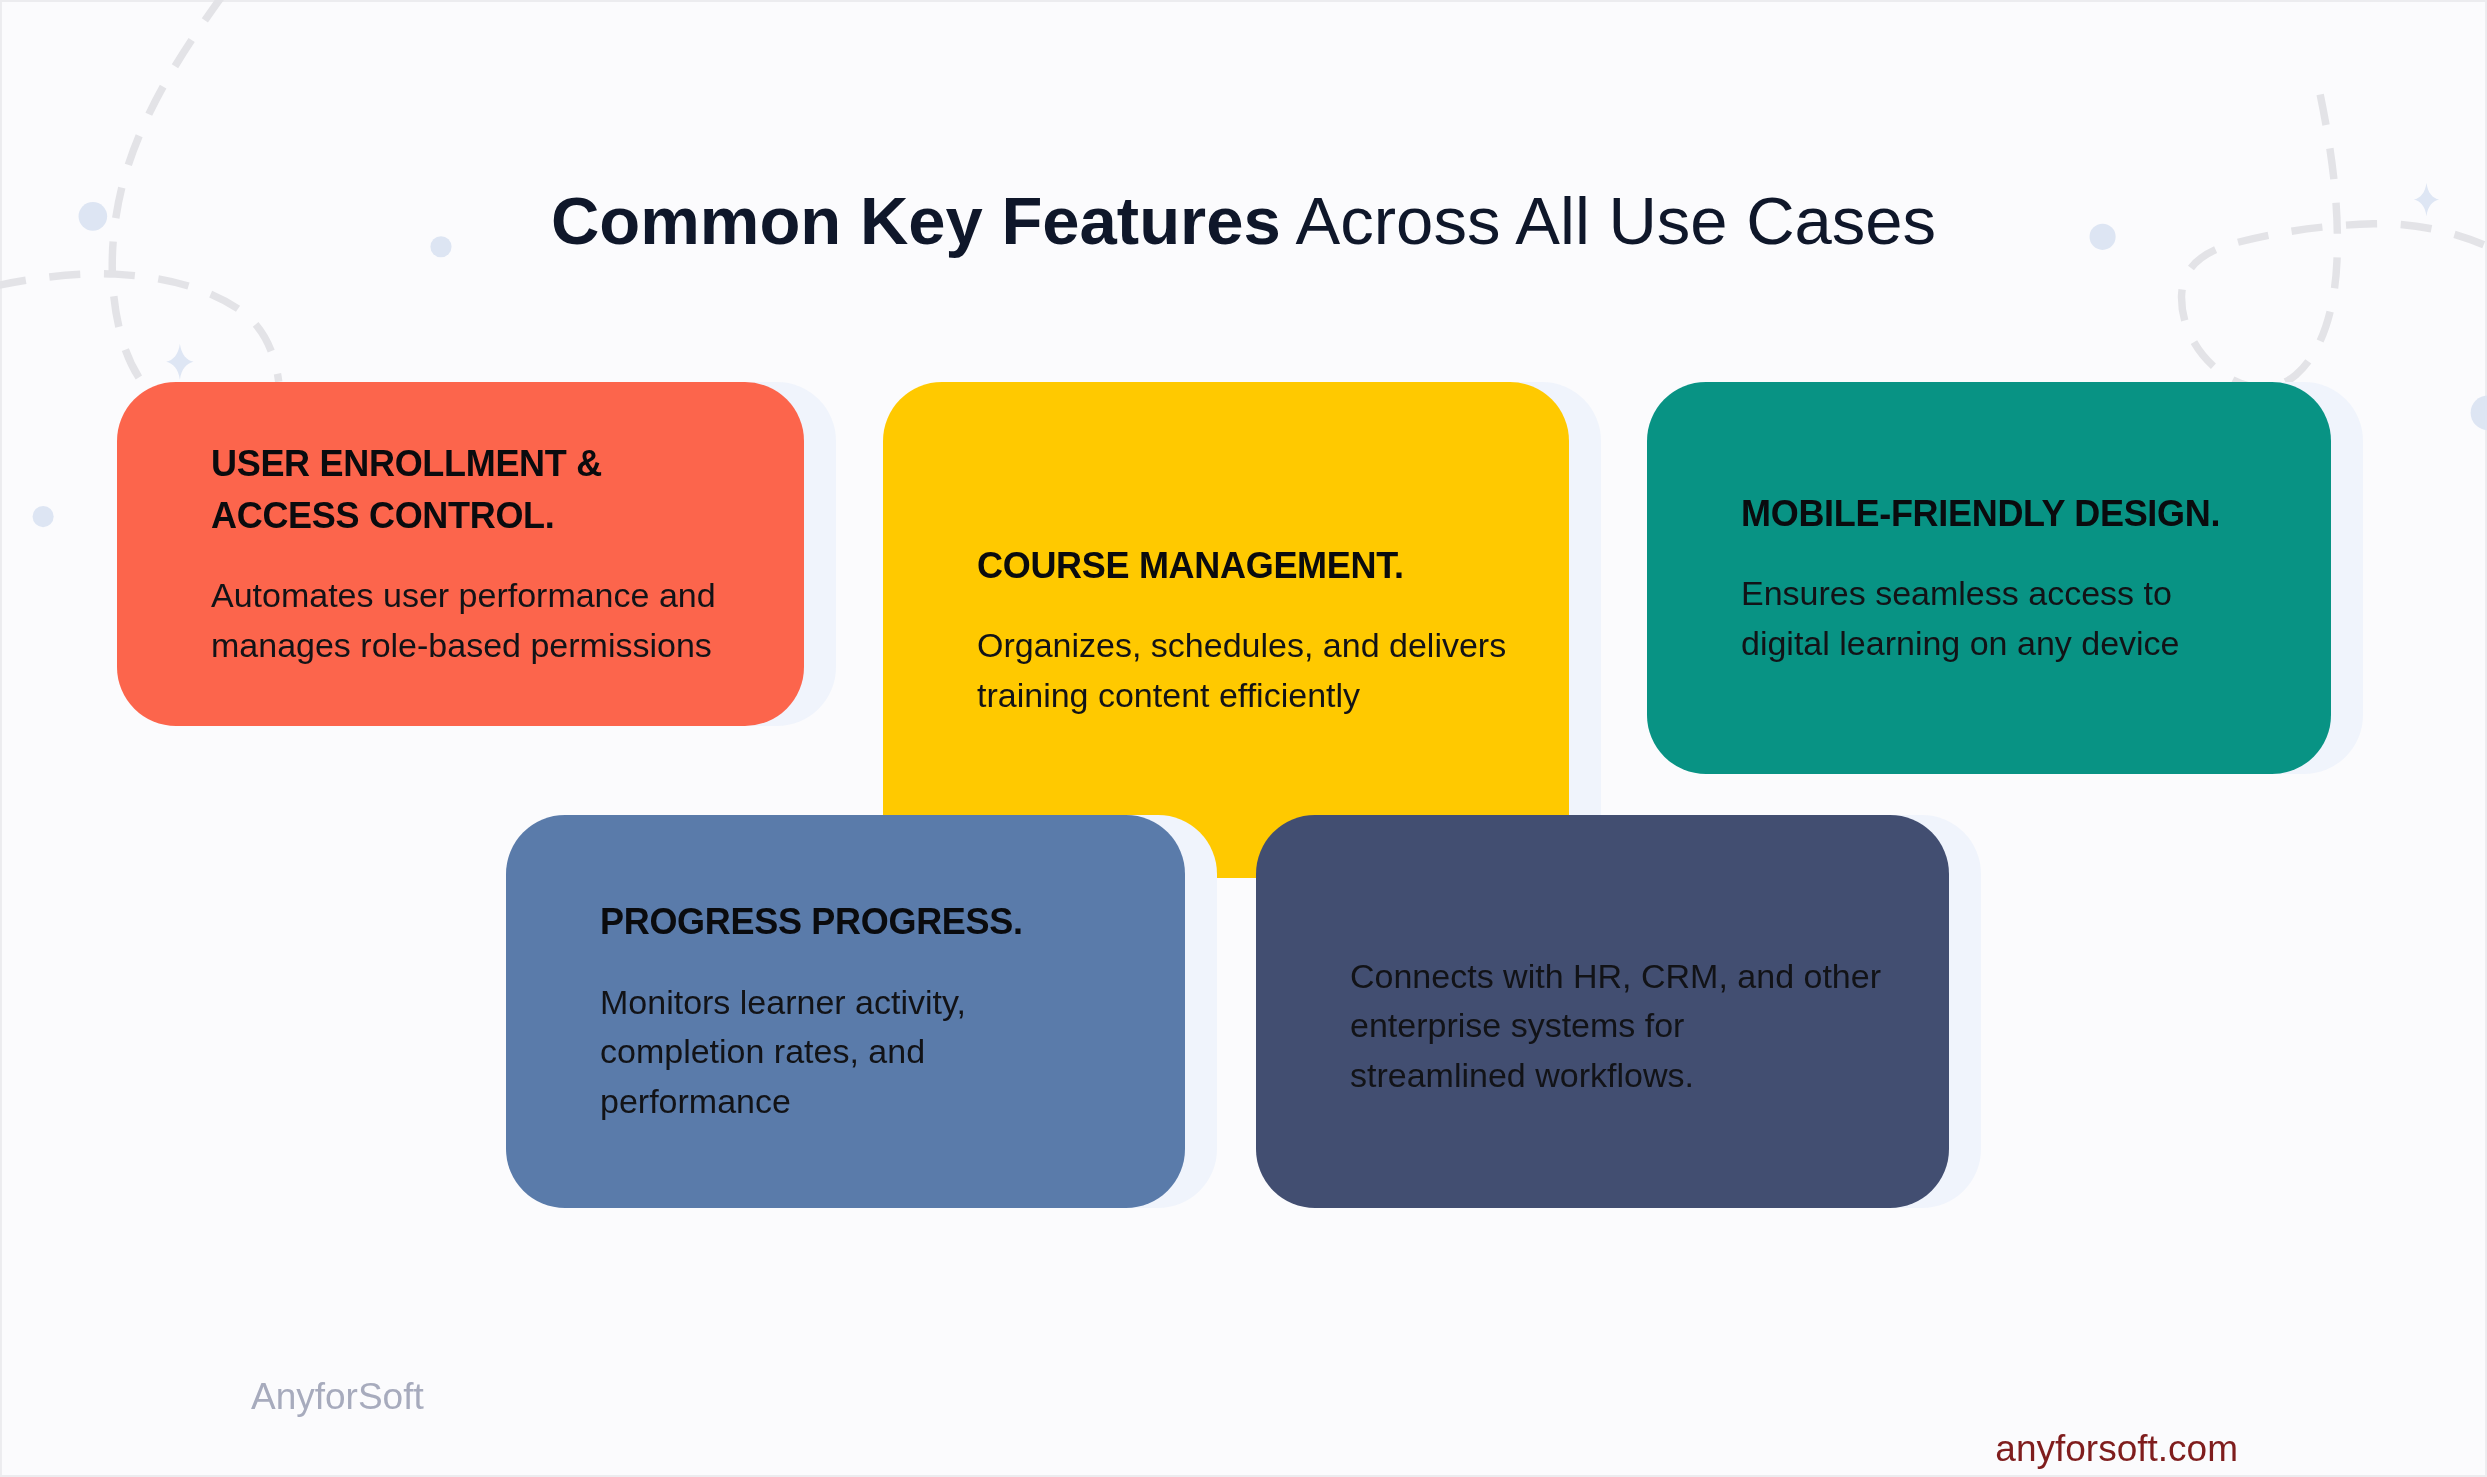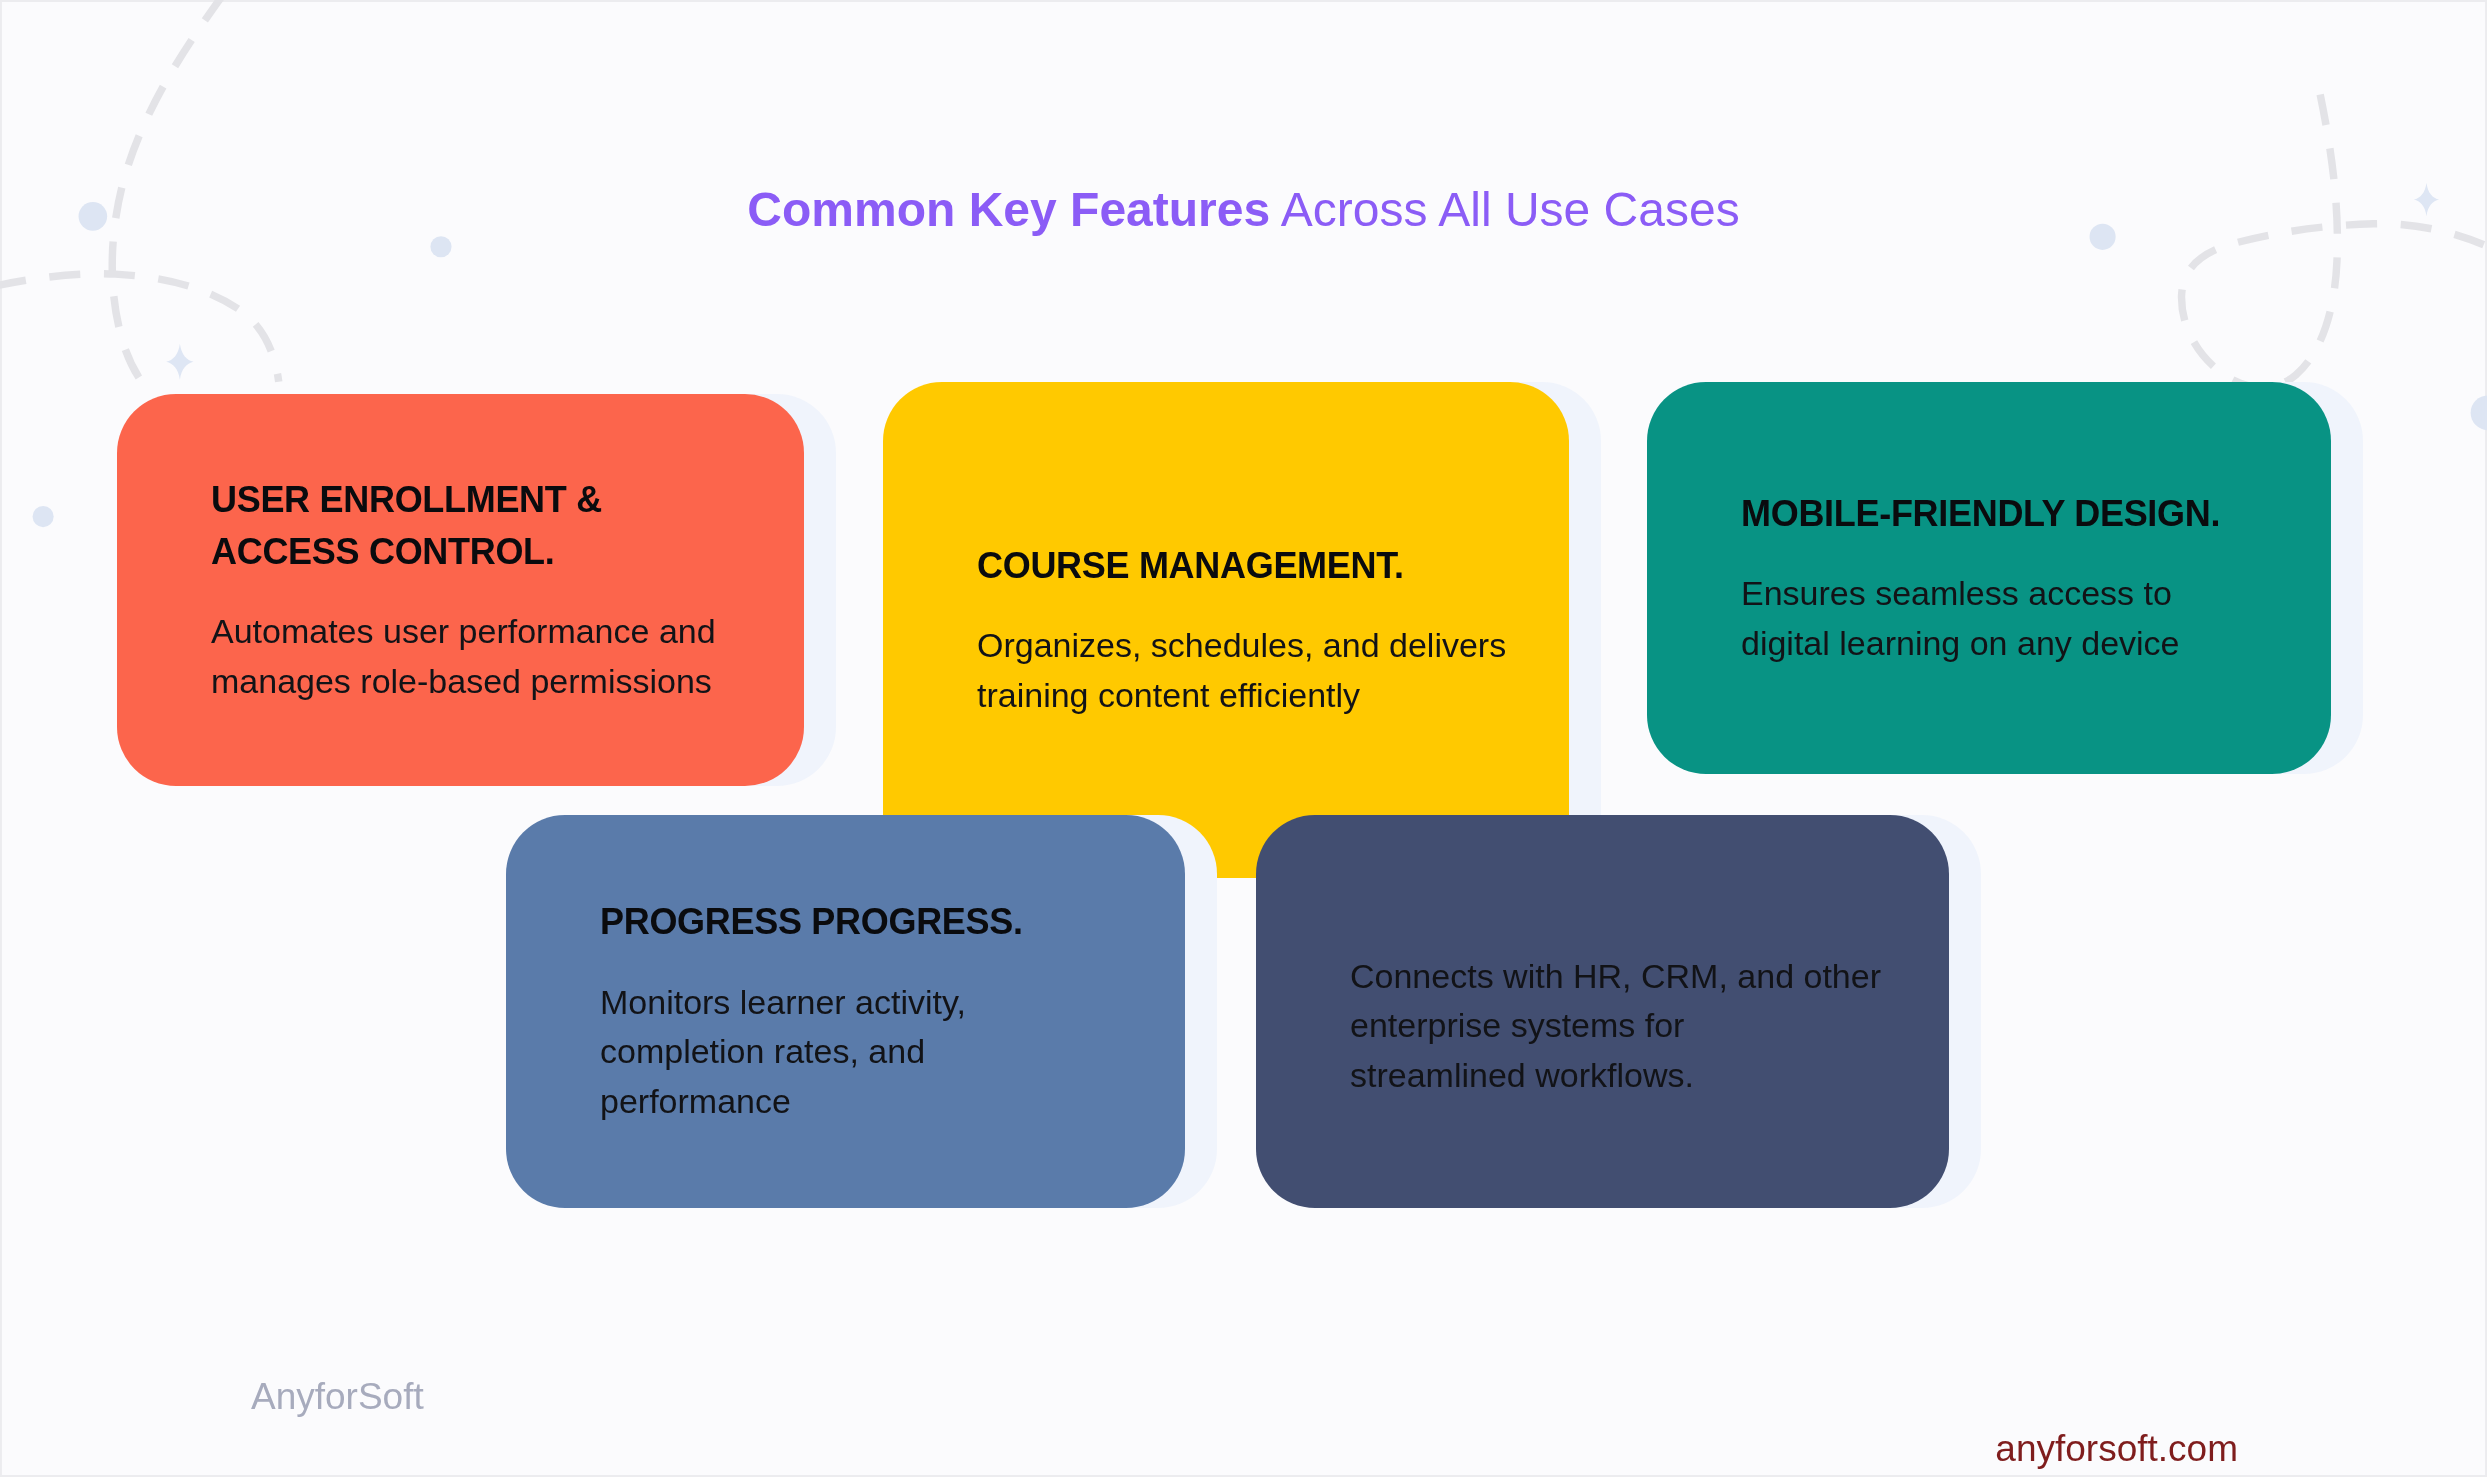--- a/index.html
+++ b/index.html
@@ -9,21 +9,21 @@
     background:#fbfbfd;
     overflow:hidden;
     font-family:"Liberation Sans", sans-serif;
     box-shadow: inset 0 0 0 1.9px #ececef;
   }
   #deco { position:absolute; left:0; top:0; z-index:0; }
 
   .page-title {
     position:absolute; left:0; top:182px; width:100%;
     text-align:center; z-index:2;
-    font-size:48px; color:#8b5cf6; letter-spacing:0;
+    font-size:67px; color:#0f172a; letter-spacing:0;
     white-space:nowrap;
   }
   .page-title .t-bold { font-weight:700; }
   .page-title .t-reg  { font-weight:400; }
 
   .card {
     position:absolute; z-index:1;
     background:#f0f4fc;
     border-radius:59px;
     display:flex; flex-direction:column; justify-content:center;
@@ -39,21 +39,21 @@
     font-size:36px; font-weight:800; line-height:1.45;
     letter-spacing:-0.3px; color:#0a0b0e;
     white-space:pre-line;
   }
   .card-body {
     margin-top:29px;
     font-size:34px; font-weight:400; line-height:1.46;
     color:#121317; white-space:pre-line;
   }
 
-  .card-1 { left:149px;  top:394px;  width:687px; height:392px; }
+  .card-1 { left:149px;  top:382px;  width:687px; height:344px; }
   .card-2 { left:915px; top:382px;  width:686px; height:496px; }
   .card-3 { left:1679px; top:382px;  width:684px; height:392px;justify-content:center; }
   .card-4 { left:538px;  top:815px; width:679px; height:393px; }
   .card-5 { left:1288px; top:815px; width:693px; height:393px; }
 
   .footer-brand {
     position:absolute; left:251px; top:1360px; z-index:2;
     font-size:37px; color:#a7abbd; font-weight:400;margin-top:16px;
   }
   .footer-site {

